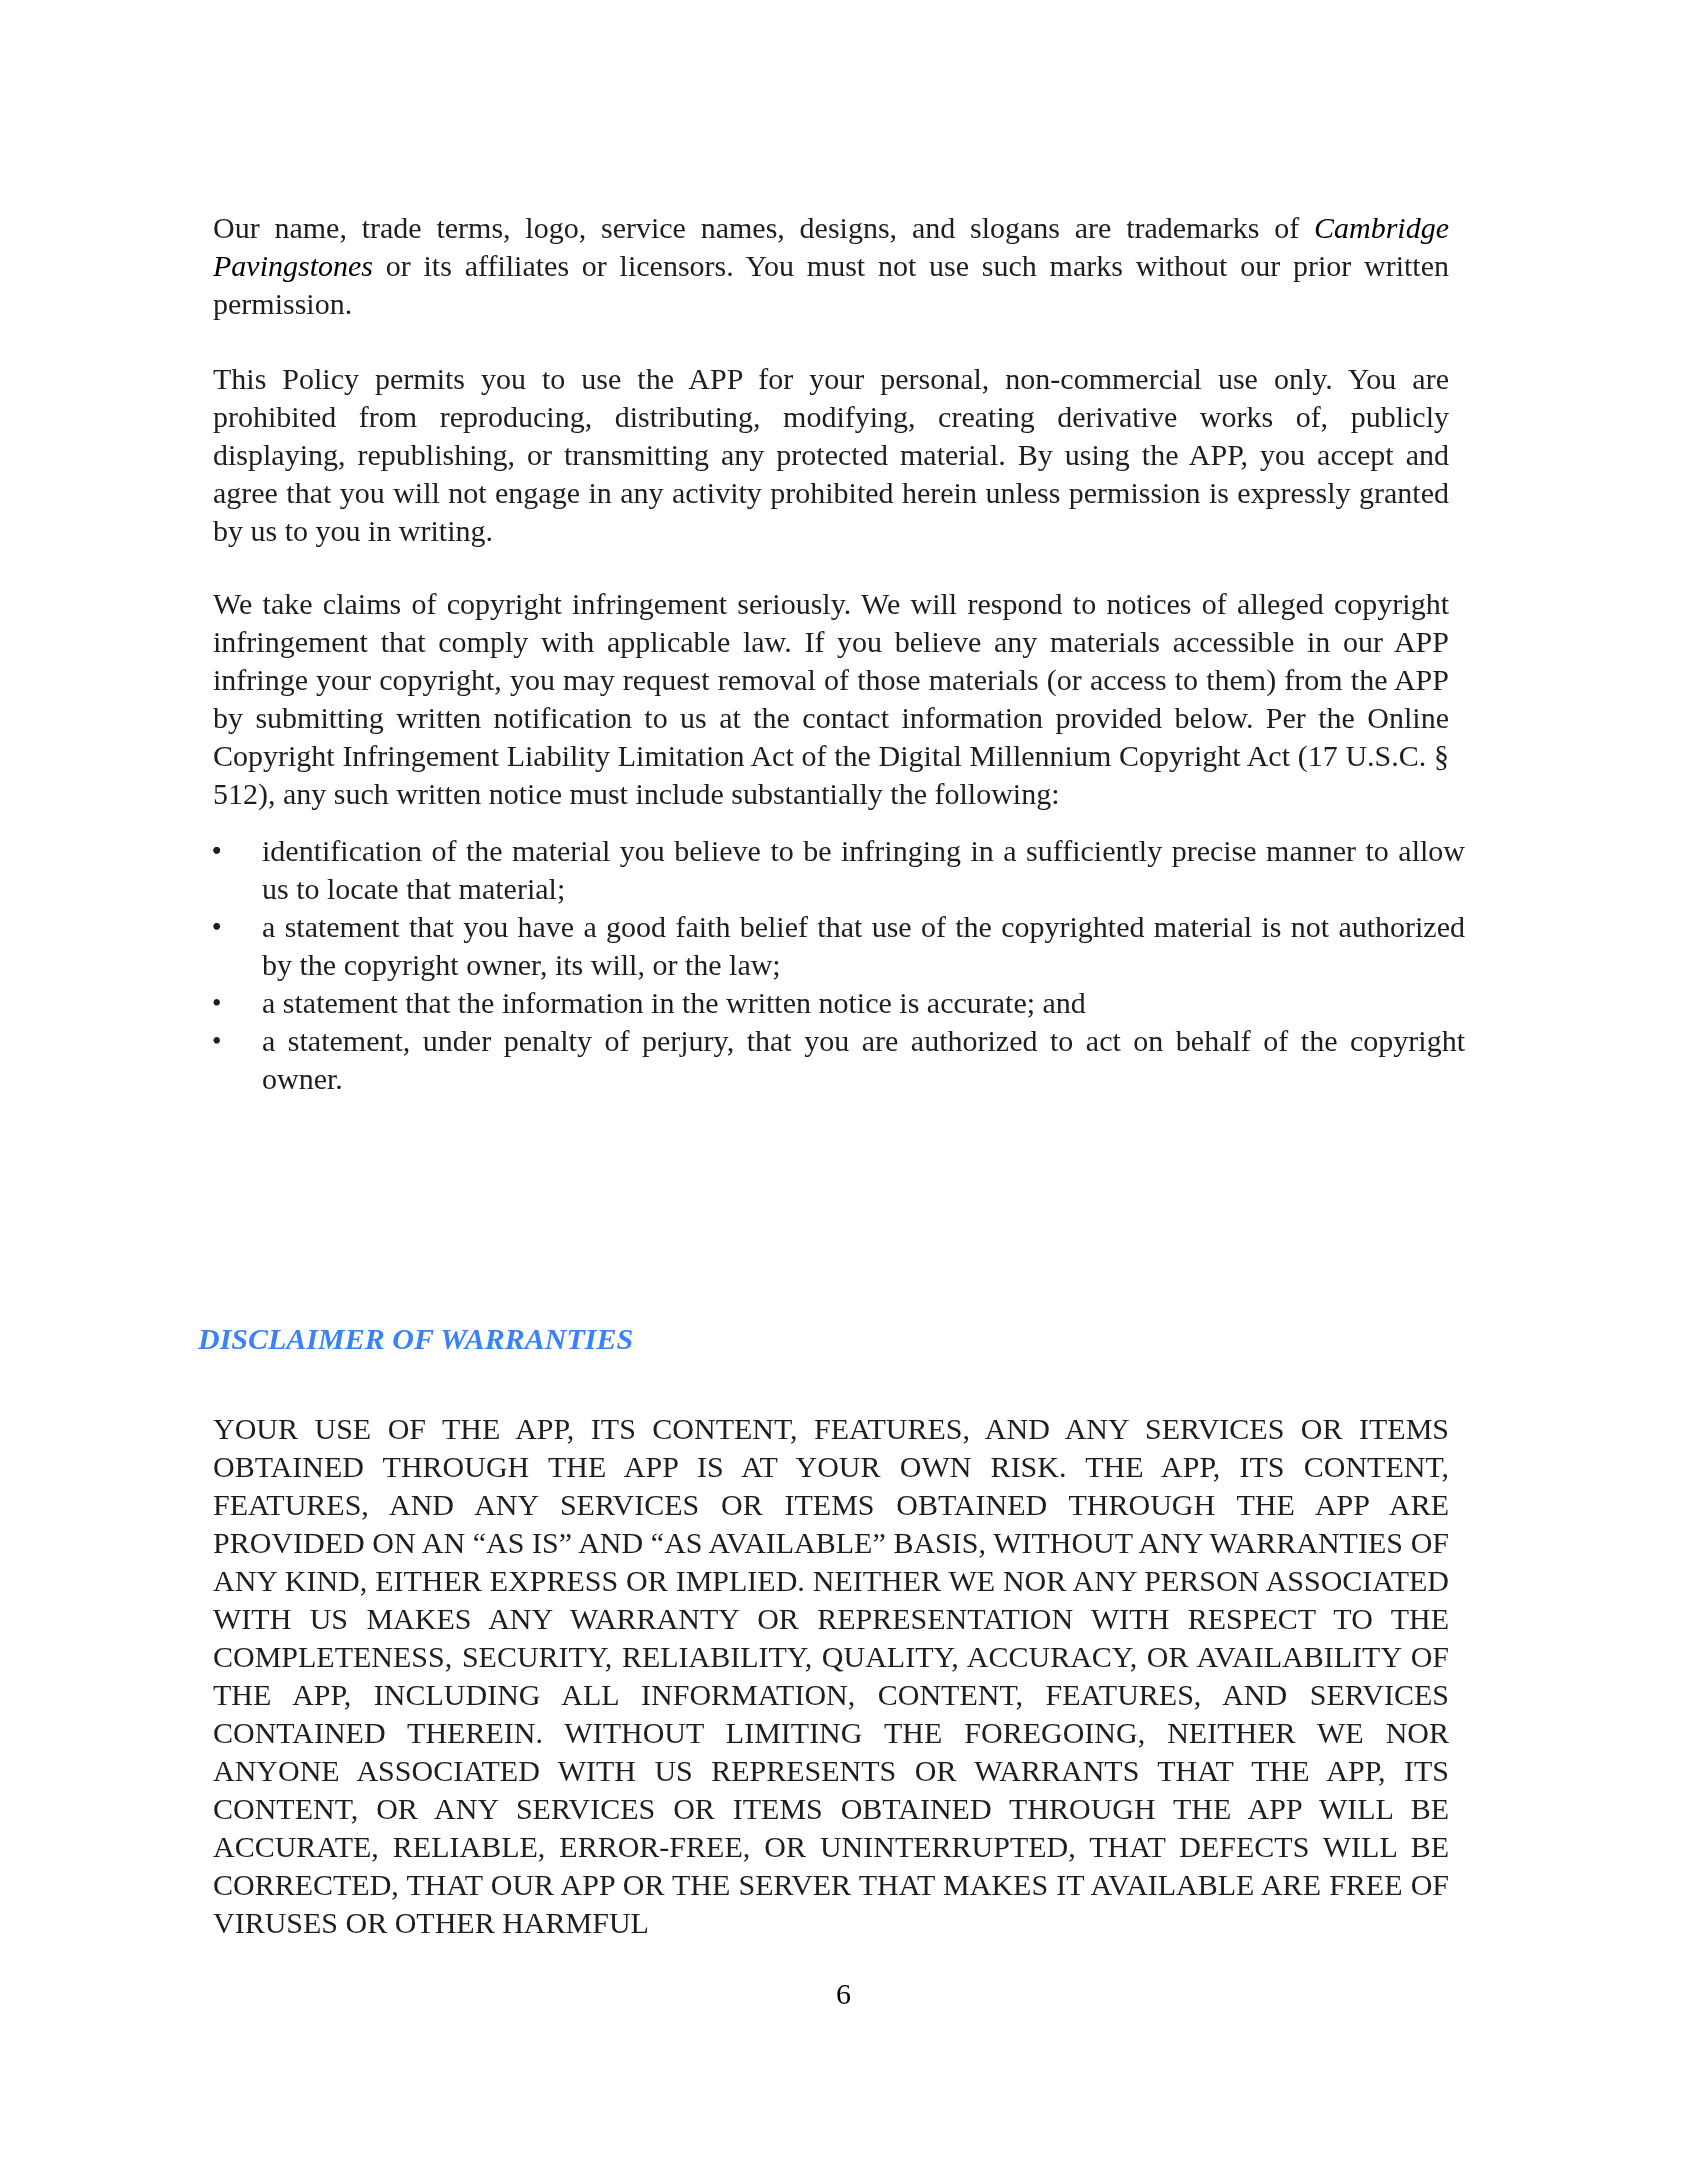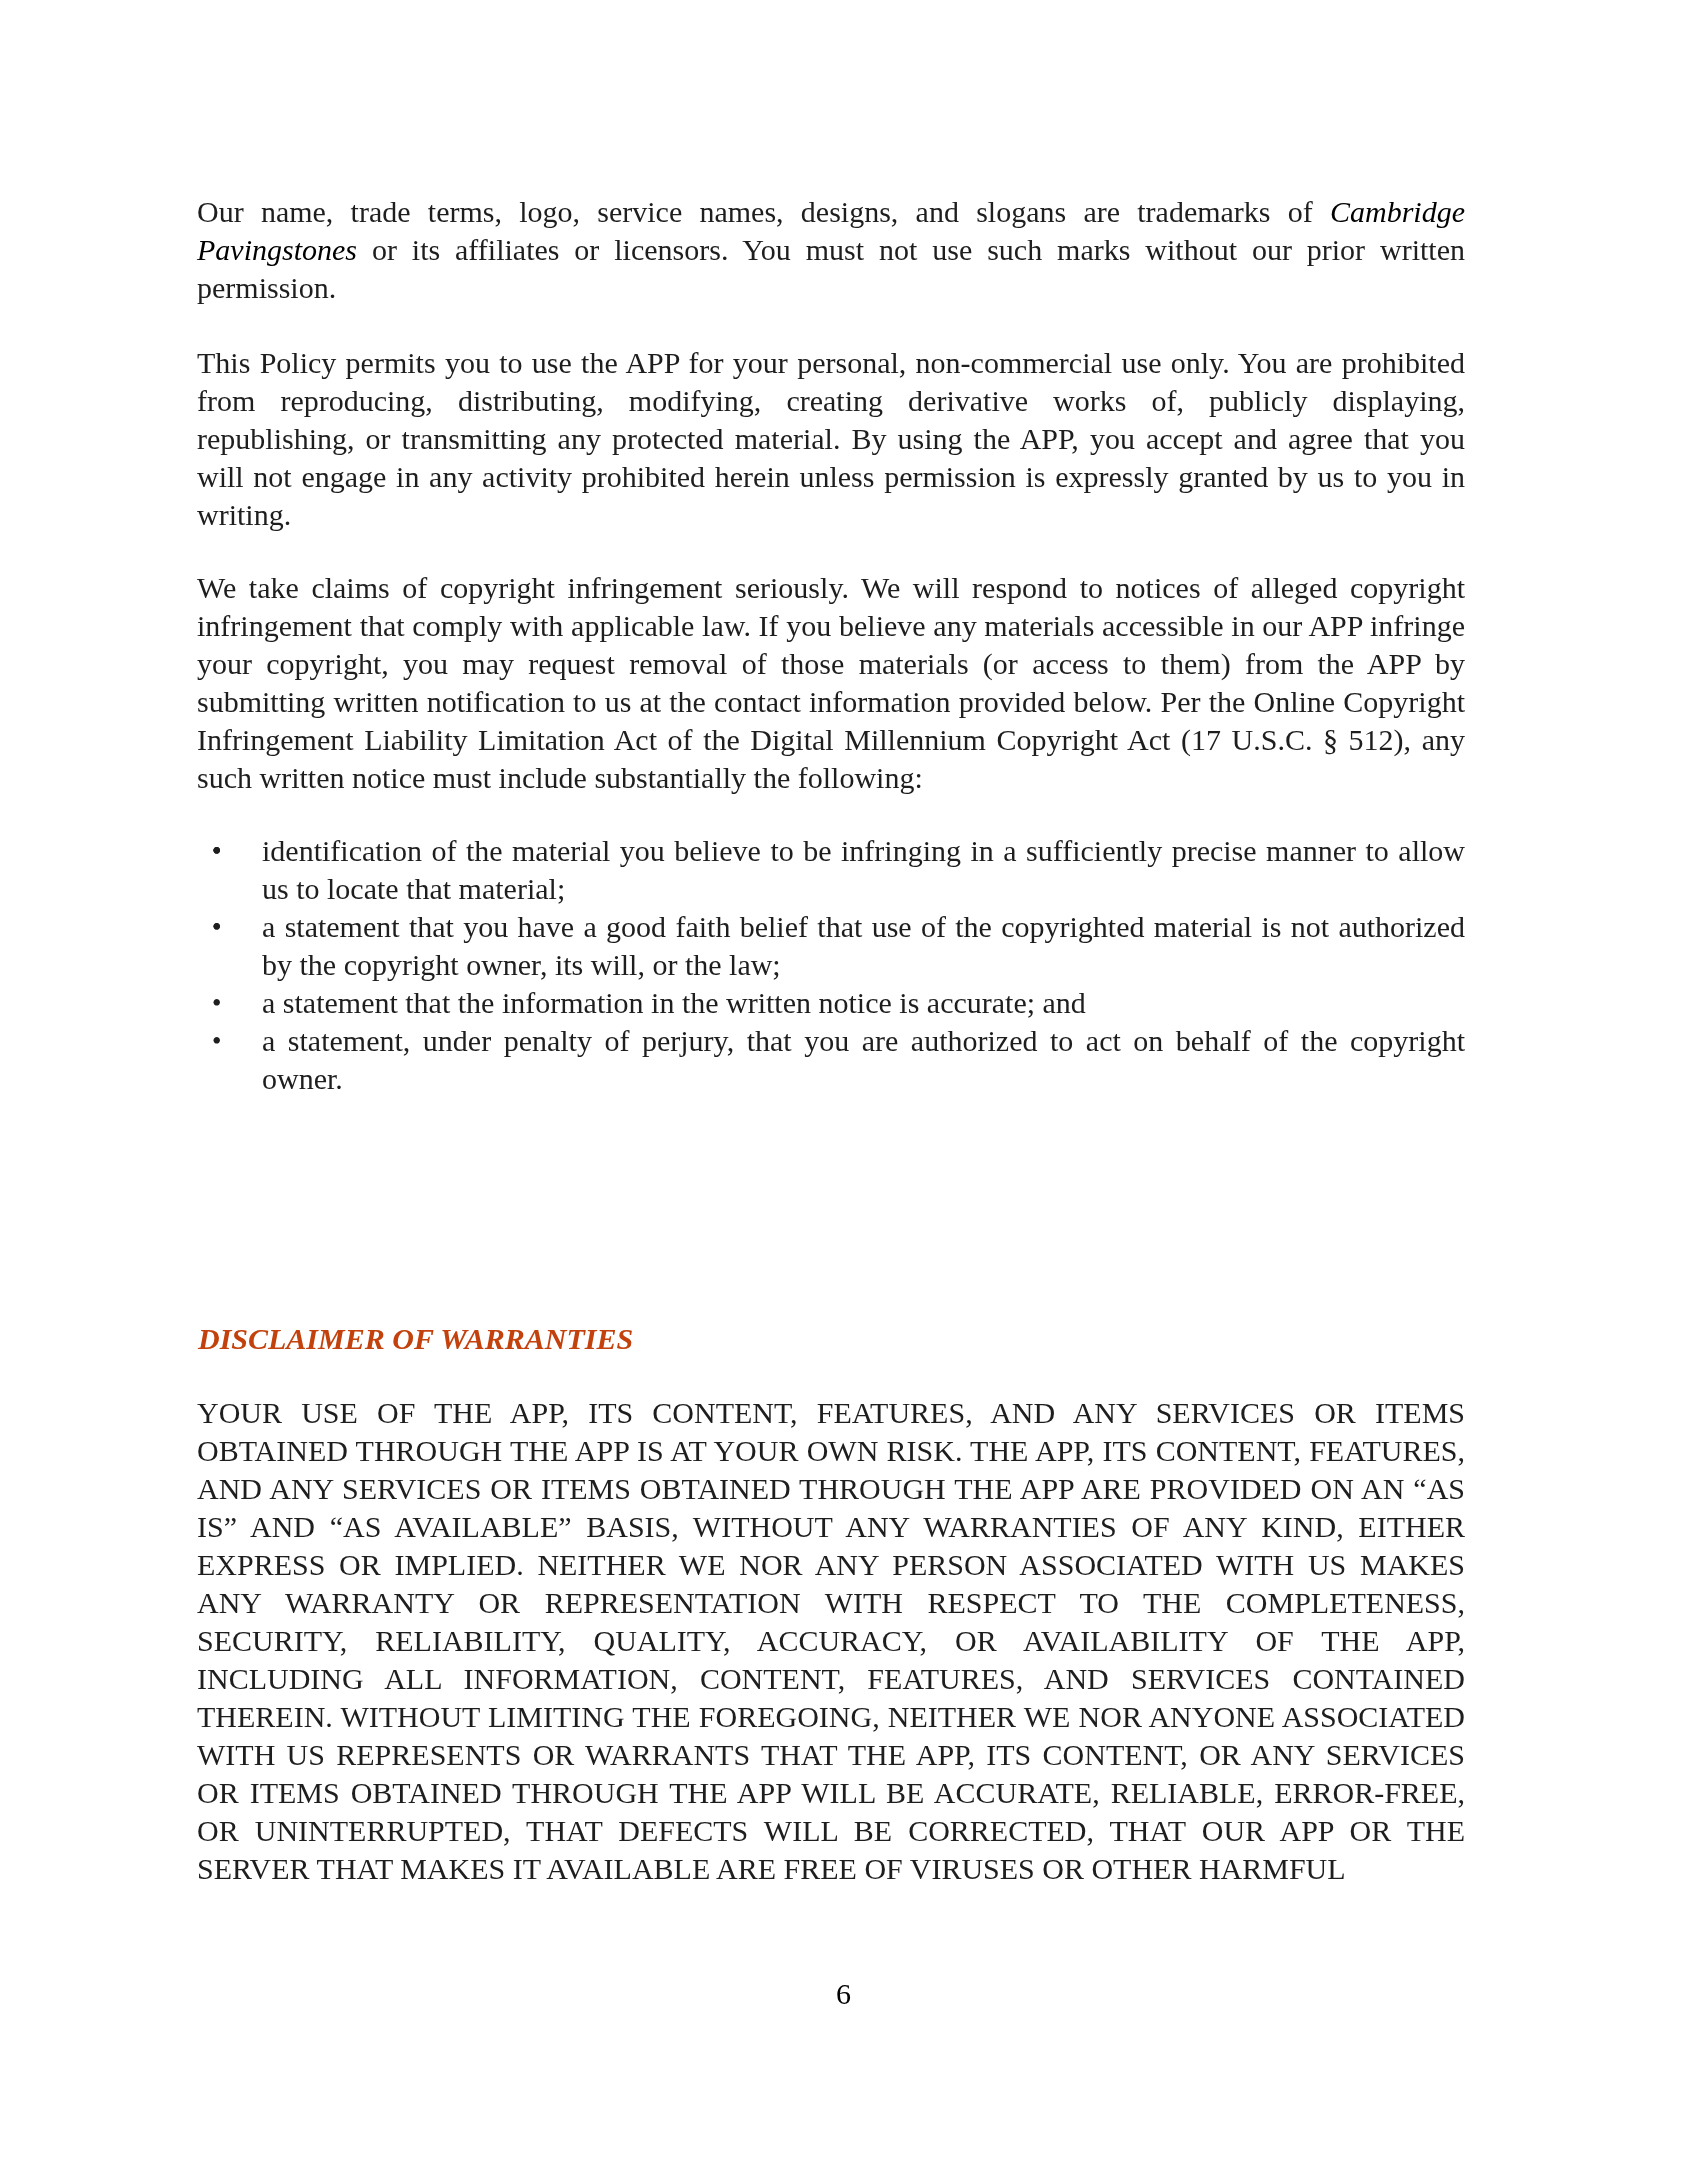--- a/index.html
+++ b/index.html
@@ -1,26 +1,26 @@
 <!DOCTYPE html>
 <html style="font-size:11px"><head>
 <meta charset="utf-8">
 <style>
   html, body { margin: 0; padding: 0; background: #ffffff; }
   body { width: 1687px; height: 2183px; position: relative; overflow: hidden;
          font-family: "Liberation Serif", "DejaVu Serif", serif; color: #1e1e1e; }
   .page { position: absolute; left: 0; top: 0; width: 1687px; height: 2183px; background: #fff; }
   .block { position: absolute; left: 197px; width: 1268px; font-size: 30px; line-height: 38px;
            text-align: justify; text-align-last: left; }
-  .block p { margin: 0; }
+  .block p { margin: 16px; }
   .em { font-style: italic; color: #000; }
   .ul { position: absolute; left: 197px; width: 1268px; font-size: 30px; line-height: 38px; margin: 0; padding: 0; list-style: none; }
   .ul li { position: relative; padding-left: 65px; text-align: justify; text-align-last: left; }
   .bullet { position: absolute; left: 15px; top: 0; font-size: 27px; }
-  .heading { position: absolute; left: 198px; font-size: 30px; font-weight: bold; font-style: italic; color: #c2410c; line-height: 38px; }
+  .heading { position: absolute; left: 198px; font-size: 30px; font-weight: bold; font-style: italic; color: #3b82f6; line-height: 38px; }
   .caps { word-spacing: 0px; }
   .pagenum { position: absolute; left: 0; width: 1687px; text-align: center; font-size: 30px; color: #000; line-height: 37px; }
 </style>
 </head>
 <body>
 
 <div class="page">
 
   <div class="block" style="top:193px;">
     <p><span>Our name, trade terms, logo, service names, designs, and slogans are trademarks of </span><span class="em">Cambridge Pavingstones</span><span> or its affiliates or licensors.  You must not use such marks without our prior written permission.</span></p>

